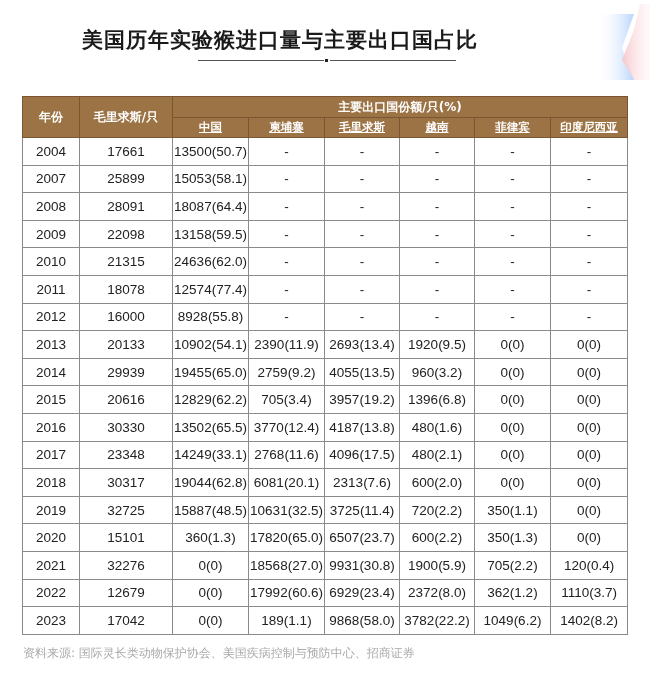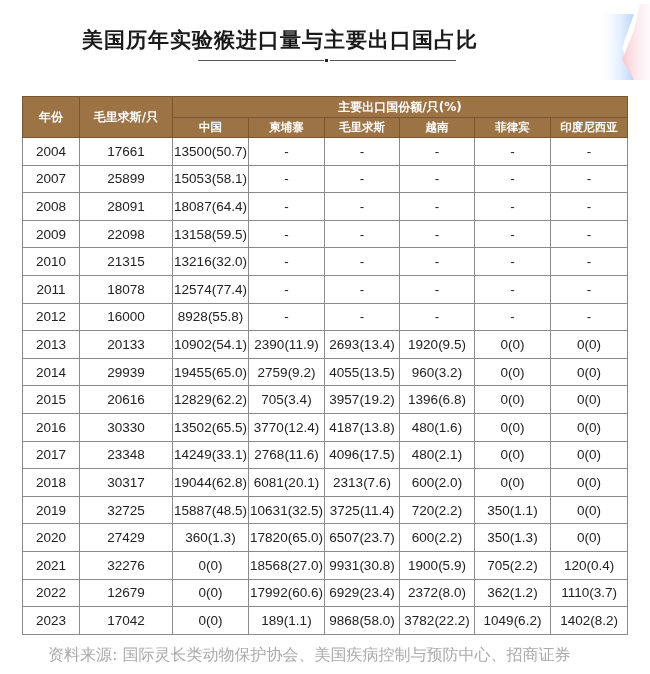--- a/index.html
+++ b/index.html
@@ -9,23 +9,23 @@
   .title { position:absolute; top:26px; left:0; width:560px; text-align:center;
            font-size:21px; font-weight:bold; color:#1a1a1a; letter-spacing:1px; }
   .title-rule { position:absolute; top:60px; left:198px; width:126px; height:1px; background:#555; }
   .title-rule.r { left:330px; }
   .title-dot { position:absolute; top:59px; left:324.5px; width:3px; height:3px; background:#222; }
   table { position:absolute; left:22px; top:96px; width:605px; border-collapse:collapse;
           table-layout:fixed; font-family:"Liberation Sans","DejaVu Sans",sans-serif; }
   th { background:#9c7345; color:#fff; font-weight:bold; font-size:12px; padding:0;
        border:1px solid #7a5630; font-family:"DejaVu Sans",sans-serif; }
   th.top { height:20px; }
-  th.sub { height:19px; font-size:11.5px; }
+  th.sub { height:19px; font-size:11.5px;text-decoration:underline; }
   td { border:1px solid #8a8a8a; text-align:center; font-size:13.5px; height:26.6px; padding:0; color:#222; }
-  .source { position:absolute; left:23px; top:645px; font-size:16px; color:#aaa;margin-left:25px; }
+  .source { position:absolute; left:23px; top:645px; font-size:12px; color:#aaa; }
 </style>
 </head>
 <body>
 
 <svg class="deco" viewBox="0 0 58 86">
   <defs>
     <linearGradient id="gb" x1="1" y1="0" x2="0" y2="0">
       <stop offset="0" stop-color="#b9d4fb"></stop>
         <stop offset="1" stop-color="#ffffff" stop-opacity="0"></stop>
     </linearGradient>
@@ -106,21 +106,21 @@
         <td>13158(59.5)</td>
         <td>-</td>
         <td>-</td>
         <td>-</td>
         <td>-</td>
         <td>-</td>
       </tr>
       <tr>
         <td>2010</td>
         <td>21315</td>
-        <td>13216(32.0)</td>
+        <td>24636(62.0)</td>
         <td>-</td>
         <td>-</td>
         <td>-</td>
         <td>-</td>
         <td>-</td>
       </tr>
       <tr>
         <td>2011</td>
         <td>18078</td>
         <td>12574(77.4)</td>
@@ -205,21 +205,21 @@
         <td>32725</td>
         <td>15887(48.5)</td>
         <td>10631(32.5)</td>
         <td>3725(11.4)</td>
         <td>720(2.2)</td>
         <td>350(1.1)</td>
         <td>0(0)</td>
       </tr>
       <tr>
         <td>2020</td>
-        <td>27429</td>
+        <td>15101</td>
         <td>360(1.3)</td>
         <td>17820(65.0)</td>
         <td>6507(23.7)</td>
         <td>600(2.2)</td>
         <td>350(1.3)</td>
         <td>0(0)</td>
       </tr>
       <tr>
         <td>2021</td>
         <td>32276</td>

